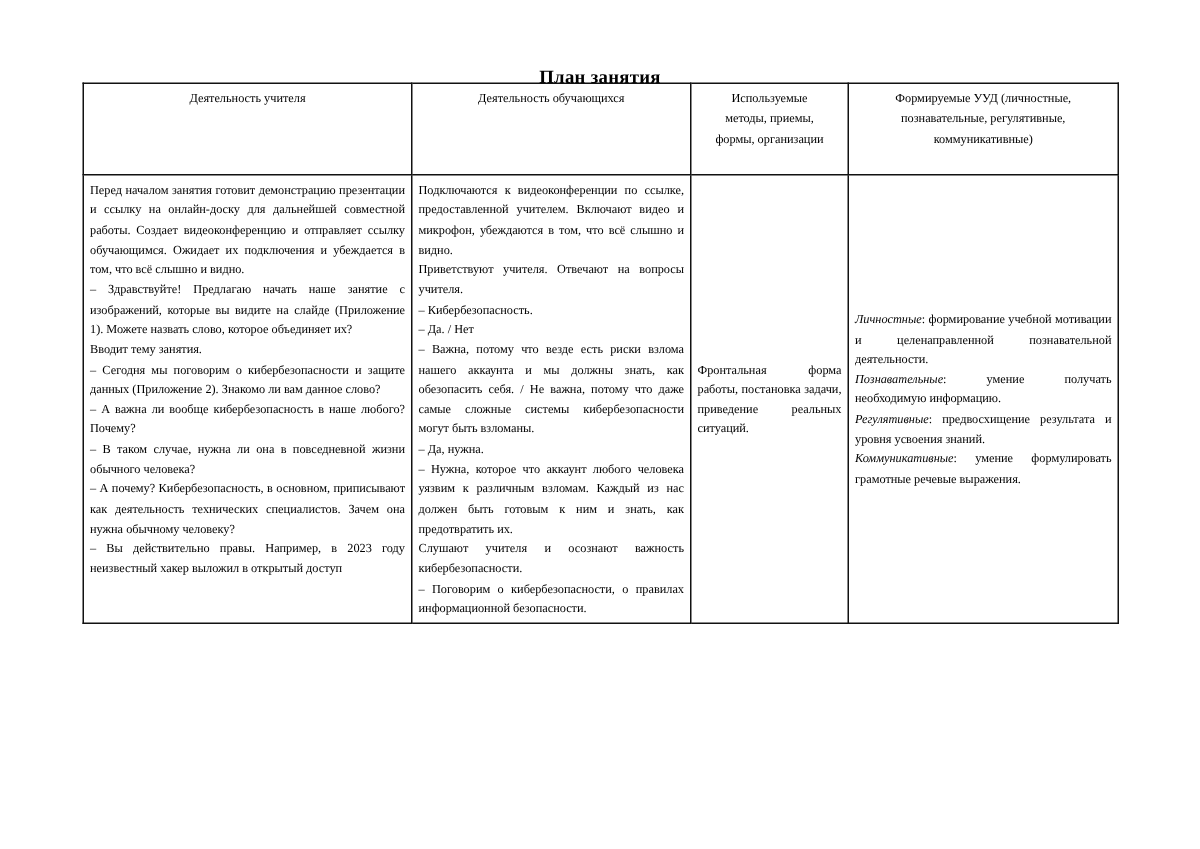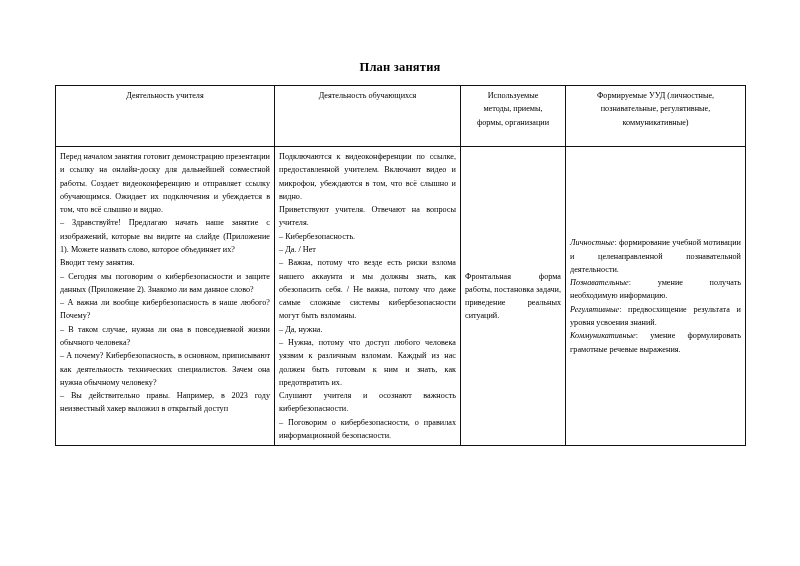--- a/index.html
+++ b/index.html
@@ -17,28 +17,28 @@
   .page {
     position: relative;
     width: 800px;
     height: 566px;
     box-sizing: border-box;
   }
   .doc-title {
     text-align: center;
     font-size: 12.5px;
     font-weight: bold;
-    margin: 16px;
+    margin: 0;
     padding-top: 44px;
     letter-spacing: 0.2px;
   }
   table.plan {
     position: absolute;
     left: 55px;
-    top: 69px;
+    top: 55px;
     width: 690px;
     border-collapse: collapse;
     table-layout: fixed;
   }
   table.plan td, table.plan th {
     border: 1px solid #111;
     vertical-align: top;
     padding: 3px 4px 3px 4px;
     font-size: 8.2px;
     line-height: 1.62;
@@ -125,21 +125,21 @@
           <p>– Вы действительно правы. Например, в 2023 году неизвестный хакер выложил в открытый доступ</p>
         </td>
 
         <td class="body-cell">
           <p>Подключаются к видеоконференции по ссылке, предоставленной учителем. Включают видео и микрофон, убеждаются в том, что всё слышно и видно.</p>
           <p>Приветствуют учителя. Отвечают на вопросы учителя.</p>
           <p>– Кибербезопасность.</p>
           <p>– Да. / Нет</p>
           <p>– Важна, потому что везде есть риски взлома нашего аккаунта и мы должны знать, как обезопасить себя. / Не важна, потому что даже самые сложные системы кибербезопасности могут быть взломаны.</p>
           <p>– Да, нужна.</p>
-          <p>– Нужна, потому что доступ любого человека уязвим к различным взломам. Каждый из нас должен быть готовым к ним и знать, как предотвратить их.</p>
+          <p>– Нужна, которое что аккаунт любого человека уязвим к различным взломам. Каждый из нас должен быть готовым к ним и знать, как предотвратить их.</p>
           <p>Слушают учителя и осознают важность кибербезопасности.</p>
           <p>– Поговорим о кибербезопасности, о правилах информационной безопасности.</p>
         </td>
 
         <td class="body-cell mid col3">
           <p>Фронтальная форма работы, постановка задачи, приведение реальных ситуаций.</p>
         </td>
 
         <td class="body-cell mid col4">
           <p><span class="uud-label">Личностные</span><span>: формирование учебной мотивации и целенаправленной познавательной деятельности.</span></p>

